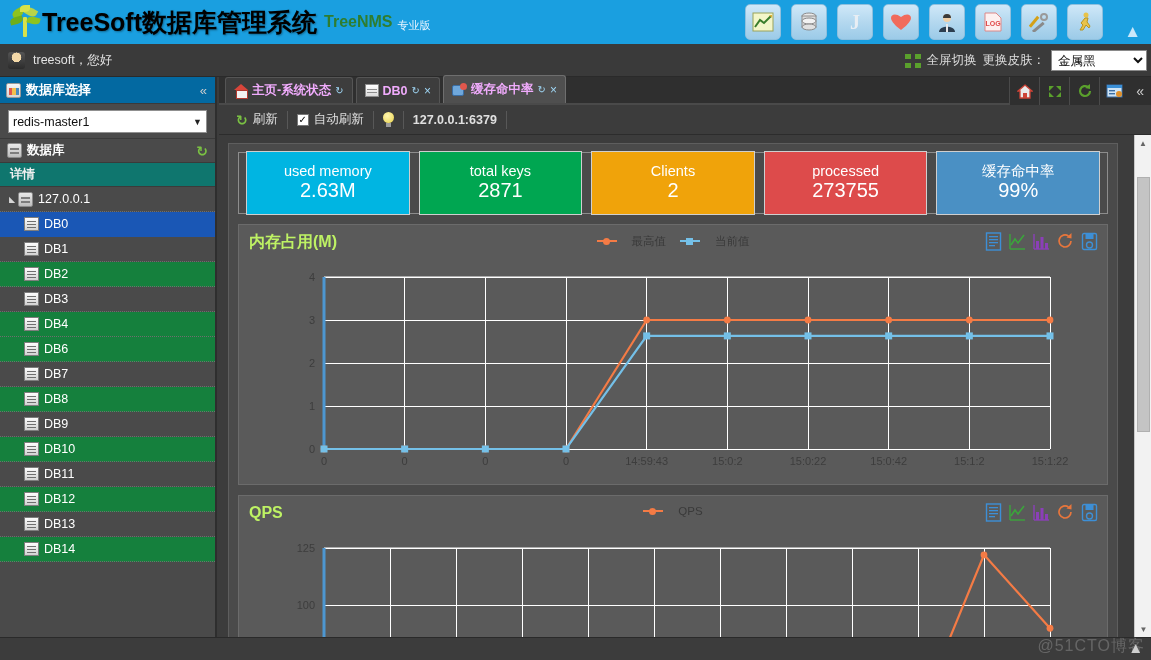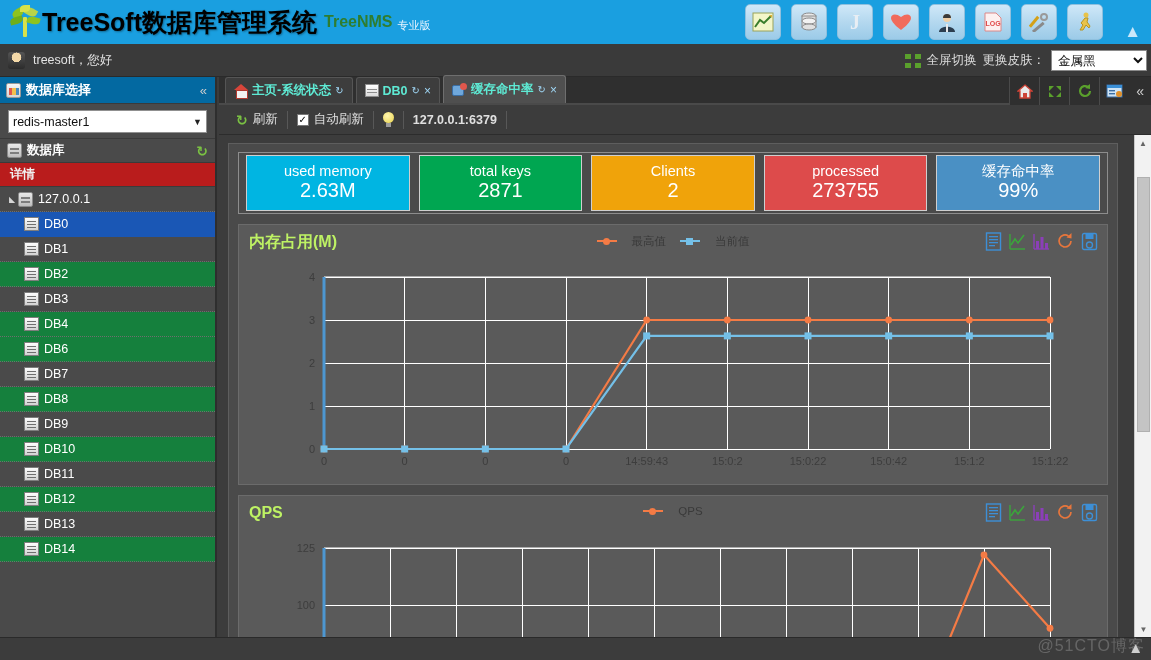--- a/index.html
+++ b/index.html
@@ -131,21 +131,21 @@
   .sb-sec {
     height: 25px; background: #4a4a4a; border-top: 1px solid #3a3a3a; border-bottom: 1px solid #3a3a3a;
     display: flex; align-items: center; padding-left: 7px;
   }
   .sb-sec-title { color: #fff; font-size: 12.5px; font-weight: bold; margin-left: 5px; }
   .sb-refresh {
     margin-left: auto; margin-right: 7px; color: #7ac143; font-size: 14px; cursor: pointer;
     font-weight: bold;
   }
   .sb-col {
-    height: 24px; background: #b91c1c; display: flex; align-items: center;
+    height: 24px; background: #0f766e; display: flex; align-items: center;
     padding-left: 10px; border-bottom: 1px solid #3b3b3b;
   }
   .sb-col span { color: #f0f0f0; font-size: 12.5px; font-weight: bold; }
   .tree { position: relative; }
   .tree-row {
     height: 25px; display: flex; align-items: center;
     border-bottom: 1px dotted #6e6e6e;
     cursor: pointer; padding-left: 6px;
   }
   .tree-row.odd  { background: #4a4a4a; }
@@ -175,21 +175,21 @@
     border-bottom: 2px solid #4a4a4a; display: flex; align-items: flex-end;
     padding-left: 6px;
   }
   .tab {
     height: 26px; display: flex; align-items: center; gap: 4px;
     padding: 0 8px; margin-right: 3px;
     background: #3d3d3d; border: 1px solid #555; border-bottom: none;
     border-radius: 3px 3px 0 0; cursor: pointer; white-space: nowrap;
   }
   .tab.active { background: #4f4f4f; border-color: #6e6e6e; height: 28px; }
-  .tab .tlabel { color: #5eead4; font-size: 12.5px; font-weight: bold; }
+  .tab .tlabel { color: #f0abfc; font-size: 12.5px; font-weight: bold; }
   .tab .treload { color: #9fd6f5; font-size: 10px; }
   .tab .tclose  { color: #9fd6f5; font-size: 12px; }
   .ic-home {
     width: 14px; height: 13px; position: relative; flex: none;
   }
   .ic-home::before {
     content:""; position:absolute; left:0; top:0; width:0; height:0;
     border-left:7px solid transparent; border-right:7px solid transparent; border-bottom:6px solid #d9453a;
   }
   .ic-home::after {
@@ -262,21 +262,21 @@
     background: #4a4a4a; border: 1px solid #5e5e5e;
   }
 
   
   .cards {
     margin: 8px 9px 0 9px; height: 62px;
     border: 1px solid #8d8d8d; background: #4a4a4a;
     display: flex; align-items: center; gap: 9px; padding: 5px 7px;
   }
   .card {
-    flex: 1; height: 56px; border: 1px solid #cfcfcf;
+    flex: 1; height: 64px; border: 1px solid #cfcfcf;
     display: flex; flex-direction: column; align-items: center; justify-content: center;
     color: #fff;
   }
   .card .cname { font-size: 14.5px; line-height: 1.1; }
   .card .cval  { font-size: 20px; line-height: 1.15; }
 
   
   .chart-panel {
     margin: 10px 9px 0 9px; background: #5a5a5a; border: 1px solid #6b6b6b;
   }

